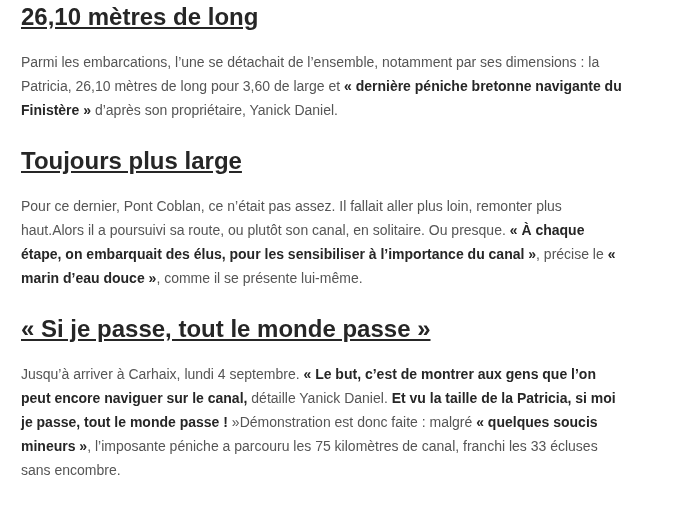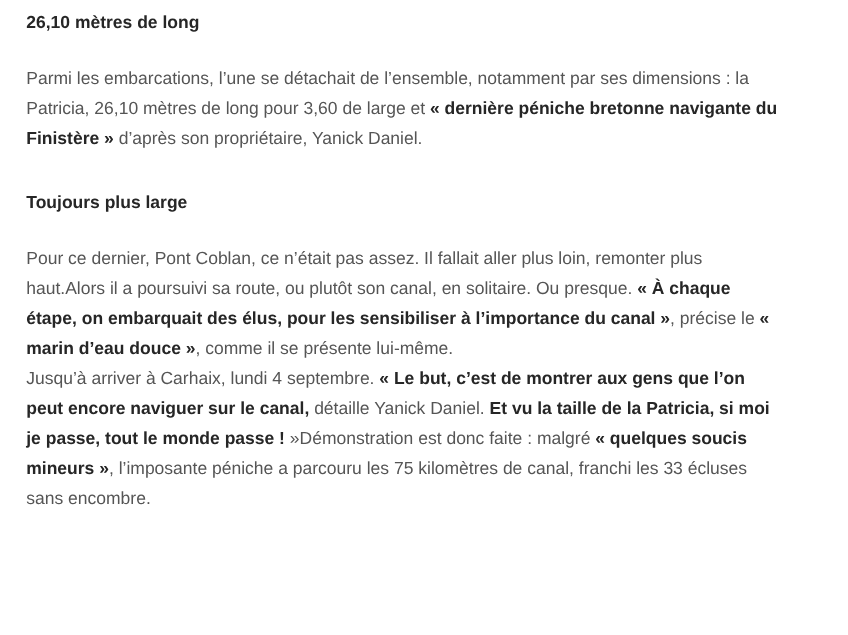--- a/index.html
+++ b/index.html
@@ -13,25 +13,26 @@
     overflow: hidden;
     font-family: "Liberation Sans", "DejaVu Sans", sans-serif;
     -webkit-font-smoothing: antialiased;
   }
   article {
     padding: 0 17px 0 21px;
     width: 640px;
     box-sizing: border-box;
   }
   h2 {
-    font-size: 14px;
+    font-size: 24px;
     line-height: 22px;
     font-weight: 700;
     color: #262626;
     margin: 28px 0 22px 0;
+    text-decoration: underline;
   }
   article > section:first-child h2 {
     margin-top: 6px;
   }
   p {
     font-size: 14px;
     line-height: 24px;
     color: #555555;
     margin: 0;
   }
@@ -49,16 +50,17 @@
     <h2>26,10 mètres de long</h2>
     <p><span class="r">Parmi les embarcations, l’une se détachait de l’ensemble, notamment par ses dimensions : la Patricia, 26,10 mètres de long pour 3,60 de large et </span><span class="r b">« dernière péniche bretonne navigante du Finistère »</span><span class="r"> d’après son propriétaire, Yanick Daniel.</span></p>
   </section>
 
   <section>
     <h2>Toujours plus large</h2>
     <p><span class="r">Pour ce dernier, Pont Coblan, ce n’était pas assez. Il fallait aller plus loin, remonter plus haut.Alors il a poursuivi sa route, ou plutôt son canal, en solitaire. Ou presque. </span><span class="r b">« À chaque étape, on embarquait des élus, pour les sensibiliser à l’importance du canal »</span><span class="r">, précise le </span><span class="r b">« marin d’eau douce »</span><span class="r">, comme il se présente lui-même.</span></p>
   </section>
 
   <section>
+    <h2>« Si je passe, tout le monde passe »</h2>
     <p><span class="r">Jusqu’à arriver à Carhaix, lundi 4 septembre. </span><span class="r b">« Le but, c’est de montrer aux gens que l’on peut encore naviguer sur le canal, </span><span class="r">détaille Yanick Daniel. </span><span class="r b">Et vu la taille de la Patricia, si moi je passe, tout le monde passe !</span><span class="r"> »Démonstration est donc faite : malgré </span><span class="r b">« quelques soucis mineurs »</span><span class="r">, l’imposante péniche a parcouru les 75 kilomètres de canal, franchi les 33 écluses sans encombre.</span></p>
   </section>
 
 </article>
 
 </body></html>

